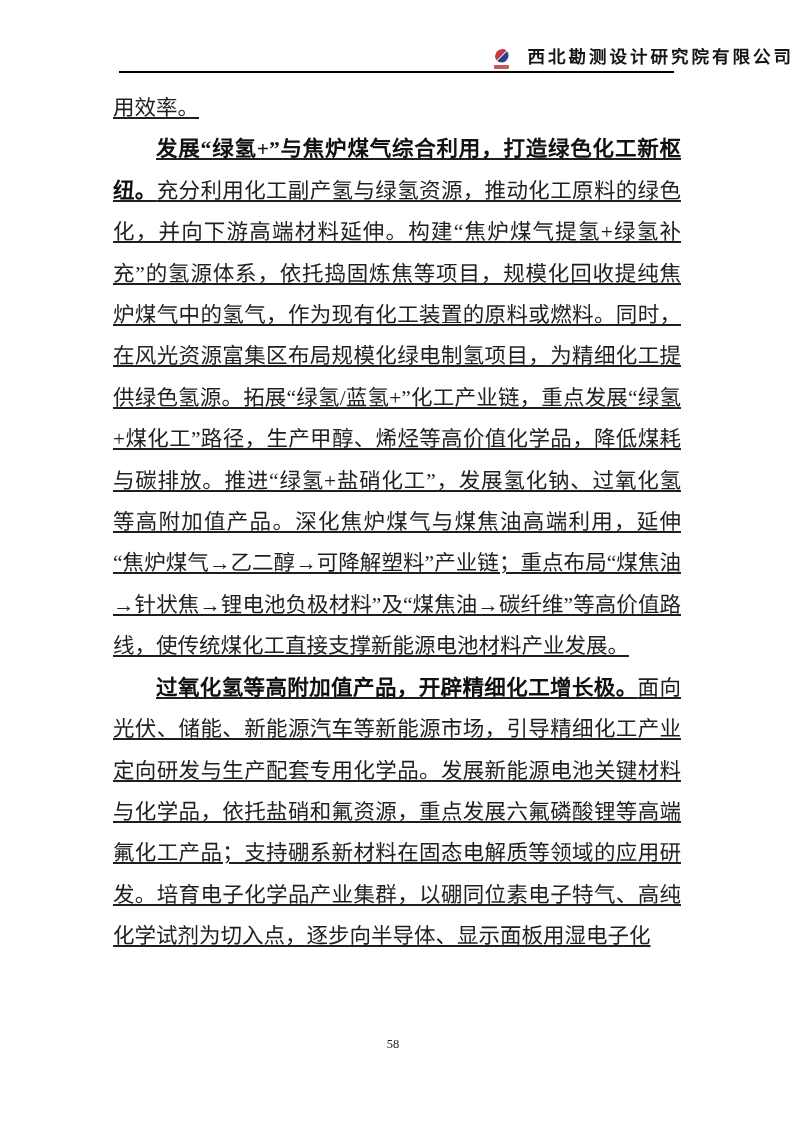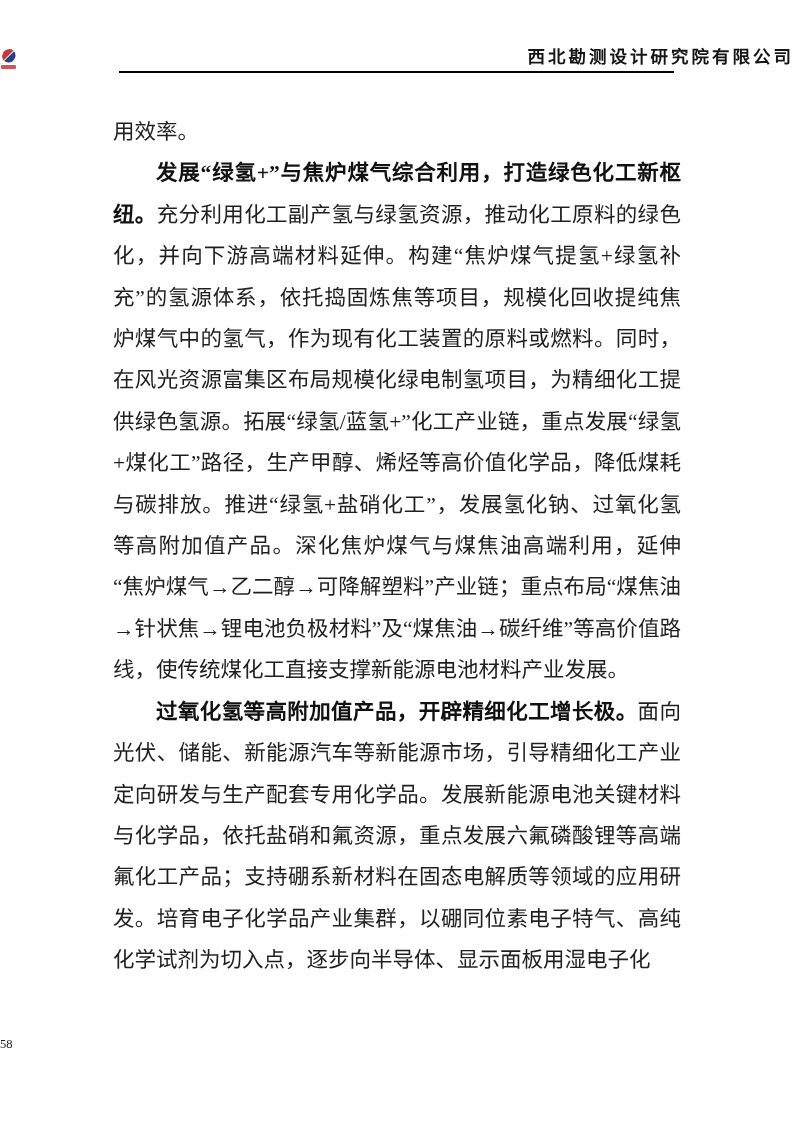--- a/index.html
+++ b/index.html
@@ -17,21 +17,21 @@
     color: #1f1f1f;
   }
 
   
   .header {
     position: absolute;
     top: 44px;
     left: 0;
     right: 0;
     display: flex;
-    justify-content: space-between;
+    justify-content: flex-end;
     align-items: flex-start;
     gap: 18px;
   }
   .logo-block {
     display: flex;
     flex-direction: column;
     align-items: center;
     padding-top: 3px;
   }
   .logo-emblem { width: 17px; height: 17px; display: block; }
@@ -56,42 +56,44 @@
     top: 71px;
     left: 119px;
     width: 555px;
     height: 2px;
     background: #000000;
   }
 
   
   .doc-body {
     position: absolute;
-    top: 112px;
+    top: 88px;
     left: 113px;
     width: 568px;
+    text-decoration: underline;
   }
   .doc-body p {
     margin: 0;
     font-size: 21.5px;
     line-height: 41.4px;
     text-align: justify;
     text-justify: inter-character;
     color: #1f1f1f;
     word-break: break-all;
   }
   .doc-body p.indent { text-indent: 2em; }
   .para-lead { font-weight: bold; color: #111; }
 
   
   .footer {
     position: absolute;
     top: 1034px;
     left: 0;
     right: 8px;
+    text-align: center;
   }
   .page-number {
     font-size: 12.5px;
     color: #222;
     font-family: "Liberation Serif", "DejaVu Serif", serif;
   }
 </style>
 </head>
 <body>
 

